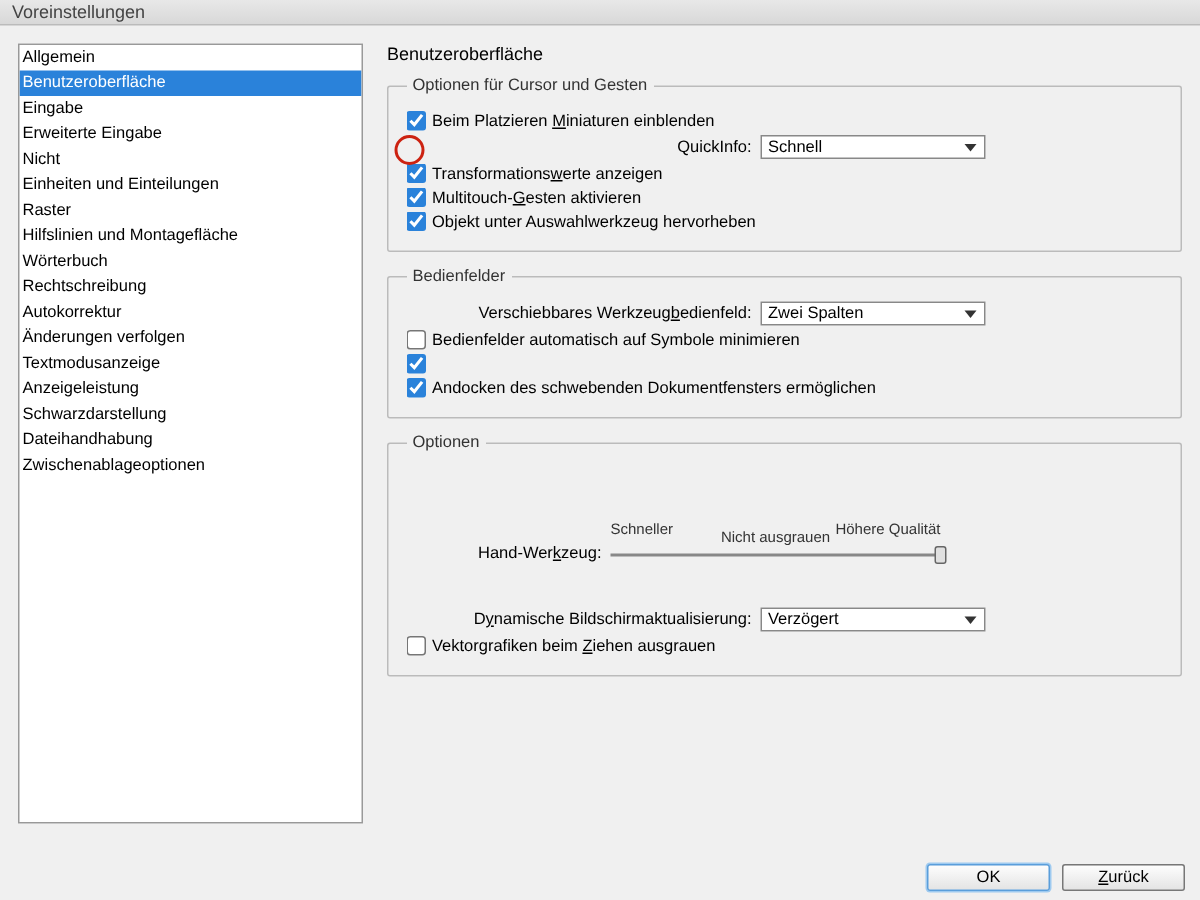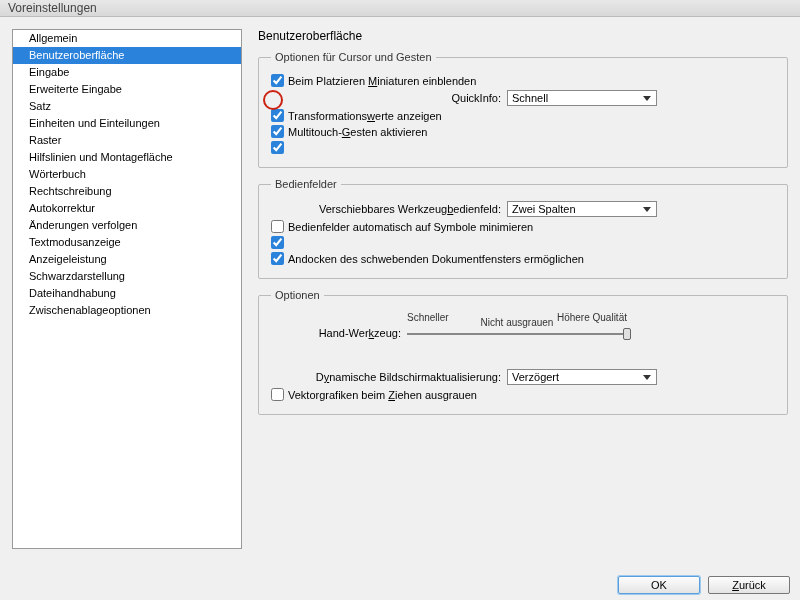--- a/index.html
+++ b/index.html
@@ -1,54 +1,54 @@
 <!DOCTYPE html>
 <html><head>
 <meta charset="utf-8">
 <style>
 * { box-sizing: border-box; margin: 0; padding: 0; }
 body { font-family: "Segoe UI", Tahoma, sans-serif; font-size: 11px; background: #f0f0f0; width: 800px; height: 600px; overflow: hidden; }
 .titlebar { background: linear-gradient(#e8e8e8,#d8d8d8); color: #444; padding: 1px 8px; font-size: 12px; border-bottom: 1px solid #bbb; }
 .content { display: flex; padding: 12px; gap: 16px; height: calc(100% - 56px); }
 .sidebar { width: 230px; border: 1px solid #999; background: #fff; overflow-y: auto; }
-.sidebar-item { padding: 1px 16px; cursor: pointer; font-size: 11px; line-height: 15px; }
+.sidebar-item { padding: 1px 2px; cursor: pointer; font-size: 11px; line-height: 15px; }
 .sidebar-item.selected { background: #2a82da; color: #fff; }
 .main { flex: 1; position: relative; }
 .main-title { font-size: 12px; margin-bottom: 8px; }
 fieldset { border: 1px solid #bbb; border-radius: 2px; margin-bottom: 10px; padding: 8px 12px 10px; }
 legend { padding: 0 4px; font-size: 11px; color: #333; }
 .row { display: flex; align-items: center; margin: 3px 0; font-size: 11px; }
 .row label { display: inline-flex; align-items: center; gap: 4px; }
 .row .lbl-right { text-align: right; width: 160px; margin-right: 6px; }
 input[type=checkbox] { width: 13px; height: 13px; accent-color: #2a82da; }
 .select { border: 1px solid #888; background: #fff; padding: 1px 18px 1px 4px; font-size: 11px; position: relative; display: inline-block; min-width: 150px; }
 .select::after { content: ""; position: absolute; right: 5px; top: 50%; margin-top: -2px; border-left: 4px solid transparent; border-right: 4px solid transparent; border-top: 5px solid #333; }
 .slider-labels { display:flex; justify-content:space-between; font-size:10px; color:#333; margin: 0 0 2px; }
 .slider-track { height: 2px; background:#888; position:relative; margin: 10px 0 4px; }
 .slider-thumb { position:absolute; top:-5px; width:8px; height:12px; background:#e0e0e0; border:1px solid #666; border-radius:2px; }
 .slider-tick-label { font-size:10px; color:#333; position:absolute; top:-16px; left:50%; transform:translateX(-50%); white-space:nowrap;}
 .footer { position: absolute; bottom: 0; right: 0; padding: 6px 10px; display:flex; gap:8px; }
 .btn { border:1px solid #777; background:linear-gradient(#fdfdfd,#e4e4e4); padding:2px 0; font-size:11px; border-radius:2px; cursor:pointer; width:82px; text-align:center;margin-top:48px; }
 .btn.default { border:1px solid #5a9edb; box-shadow:0 0 0 1px #9ecaf0; }
 .circle { position:absolute; border:2px solid #c21; border-radius:50%; width:20px; height:20px; pointer-events:none; }
 .underline { text-decoration: underline; }
-.slider-col { flex:1; max-width:220px; }
+.slider-col { flex:1; max-width:220px;margin-top:36px; }
 </style>
 </head>
 <body>
 
 <div class="titlebar">Voreinstellungen</div>
 
 <div class="content">
   <div class="sidebar" id="sidebar">
       <div class="sidebar-item">Allgemein</div>
       <div class="sidebar-item selected">Benutzeroberfläche</div>
       <div class="sidebar-item">Eingabe</div>
       <div class="sidebar-item">Erweiterte Eingabe</div>
-      <div class="sidebar-item">Satz</div>
+      <div class="sidebar-item">Nicht</div>
       <div class="sidebar-item">Einheiten und Einteilungen</div>
       <div class="sidebar-item">Raster</div>
       <div class="sidebar-item">Hilfslinien und Montagefläche</div>
       <div class="sidebar-item">Wörterbuch</div>
       <div class="sidebar-item">Rechtschreibung</div>
       <div class="sidebar-item">Autokorrektur</div>
       <div class="sidebar-item">Änderungen verfolgen</div>
       <div class="sidebar-item">Textmodusanzeige</div>
       <div class="sidebar-item">Anzeigeleistung</div>
       <div class="sidebar-item">Schwarzdarstellung</div>
@@ -80,20 +80,21 @@
         </div>
       <div class="row">
           <label>
             <input type="checkbox" checked="" style="">
             <span><span>Multitouch-</span><span class="underline">G</span><span>esten aktivieren</span></span>
           </label>
         </div>
       <div class="row">
           <label>
             <input type="checkbox" checked="" style="">
+            <span><span>Objekt unter Auswahlwerkzeug hervorheben</span></span>
           </label>
         </div>
     </fieldset>
 
     <fieldset>
       <legend>Bedienfelder</legend>
       <div class="row">
         <span class="lbl-right" style="width:230px"><span>Verschiebbares Werkzeug</span><span class="underline">b</span><span>edienfeld:</span></span>
         <span class="select">Zwei Spalten</span>
       </div>

